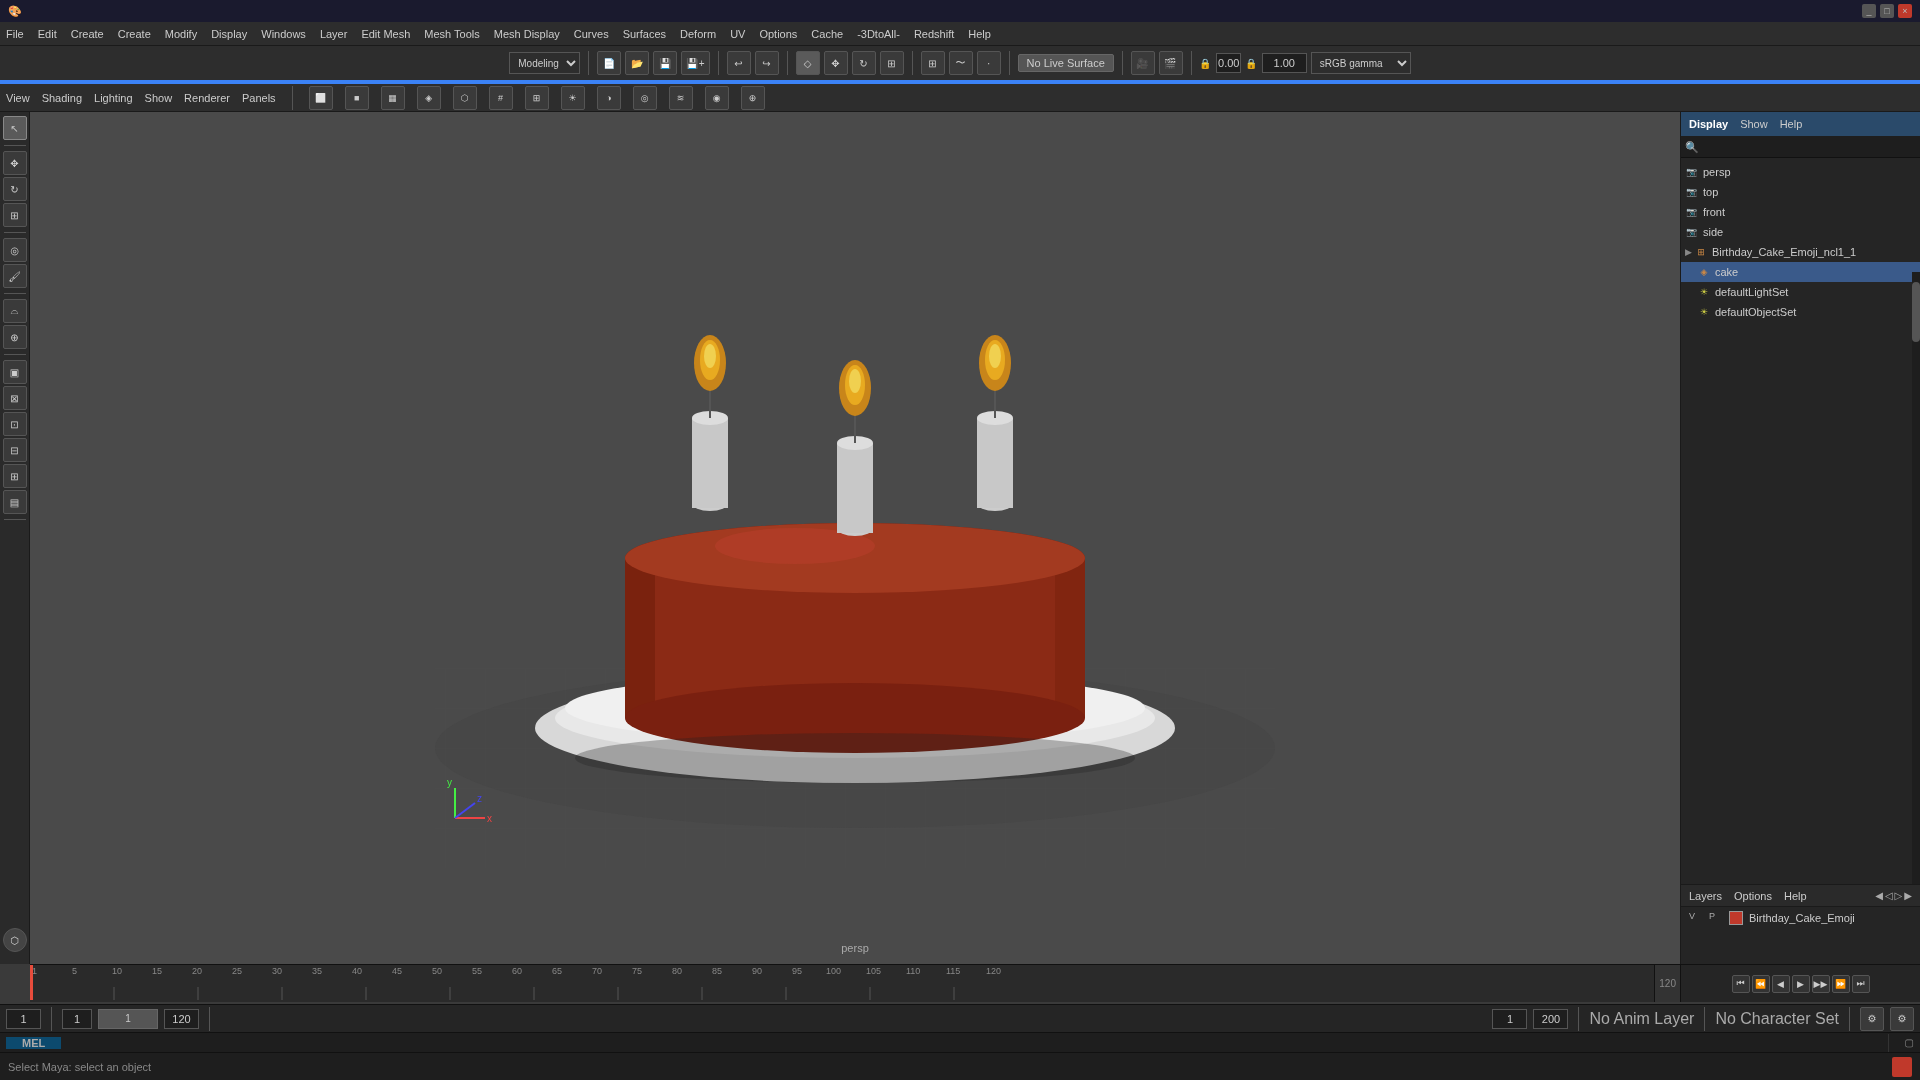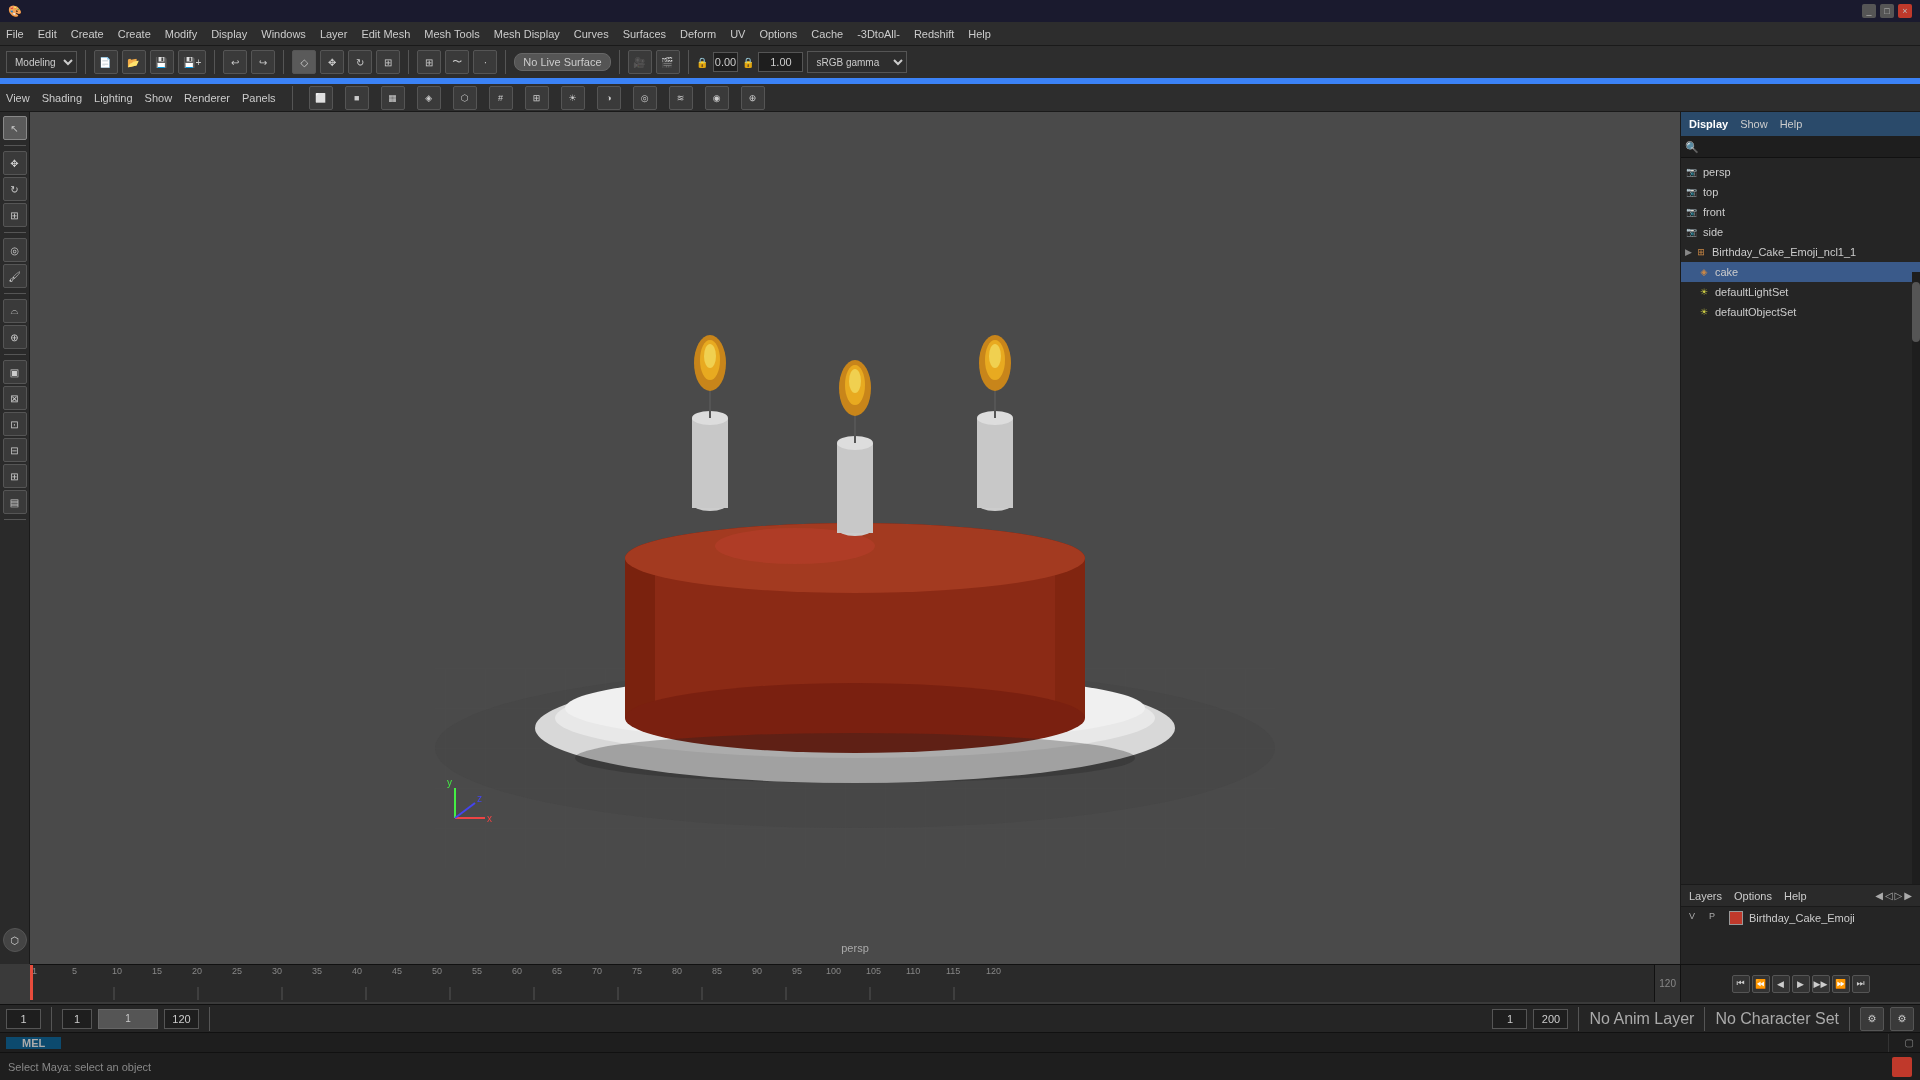--- a/index.html
+++ b/index.html
@@ -23,26 +23,27 @@
       width: 100%; height: 24px; background: #2d2d2d;
       display: flex; align-items: center; padding: 0 6px; gap: 14px;
       border-bottom: 1px solid #1a1a1a;
     }
     .menu-item { color: #ccc; cursor: pointer; font-size: 11px; white-space: nowrap; }
 
     
     #toolbar1 {
       width: 100%; height: 38px; background: #2d2d2d;
       display: flex; align-items: center; padding: 0 6px; gap: 4px;
-      border-bottom: 6px solid #3b82f6;
+      border-bottom: 4px solid #3b82f6;
+      justify-content: center;
     }
     .toolbar-separator { width: 1px; height: 24px; background: #555; margin: 0 4px; }
     .toolbar-btn { height: 24px; min-width: 24px; background: #3a3a3a; border: 1px solid #555; border-radius: 2px; display: flex; align-items: center; justify-content: center; cursor: pointer; font-size: 10px; color: #ccc; padding: 0 4px; }
     .toolbar-dropdown { height: 22px; background: #2d2d2d; border: 1px solid #555; color: #ccc; font-size: 10px; padding: 0 4px; cursor: pointer; }
-    .live-surface { background: #555; border: 1px solid #666; padding: 2px 8px; color: #ccc; font-size: 11px; border-radius: 8px; }
+    .live-surface { background: #555; border: 1px solid #666; padding: 2px 8px; color: #ccc; font-size: 11px; border-radius: 2px; }
 
     
     #toolbar2 {
       width: 100%; height: 28px; background: #2d2d2d;
       display: flex; align-items: center; padding: 0 6px; gap: 12px;
       border-bottom: 1px solid #1a1a1a;
     }
     .toolbar2-item { color: #ccc; cursor: pointer; font-size: 11px; }
 
     

